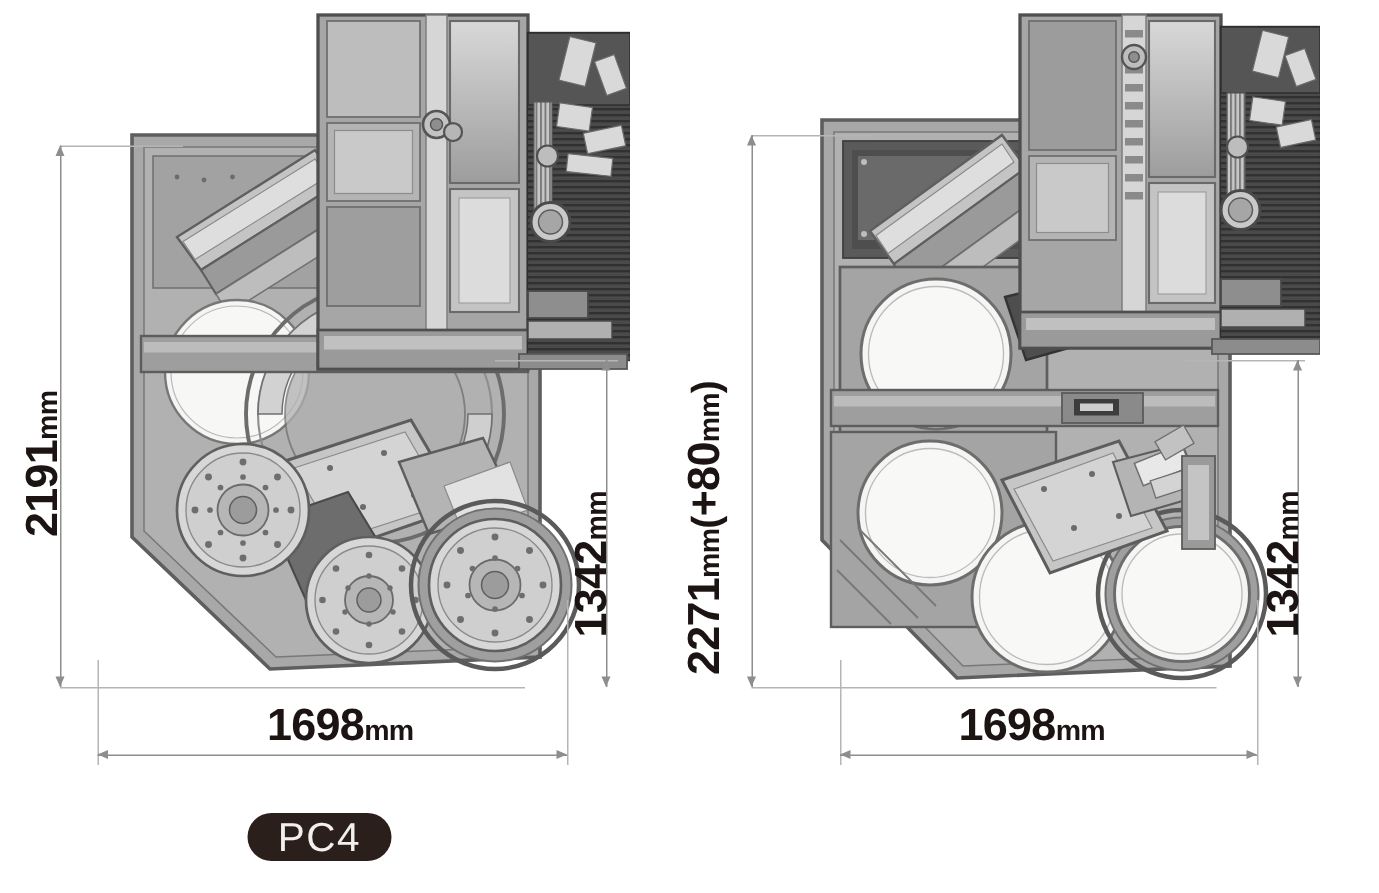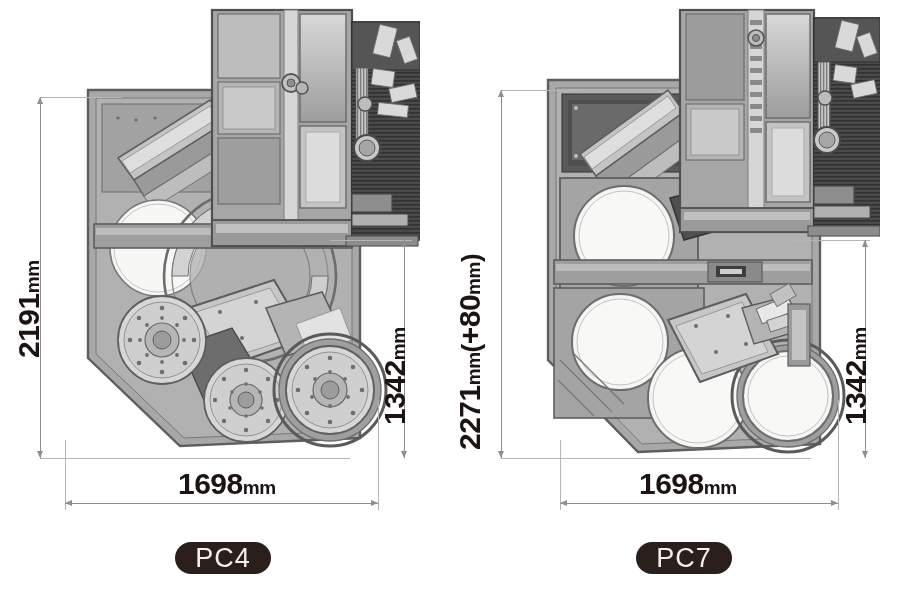--- a/index.html
+++ b/index.html
@@ -257,21 +257,21 @@
 
   <div class="ext-line v" style="left:65px;top:440px;height:70px;"></div>
   <div class="ext-line v" style="left:378px;top:400px;height:110px;"></div>
   <div class="dim-line h" style="left:65px;top:503px;width:313px;"></div>
   <div class="arrow left" style="left:65px;top:500px;"></div>
   <div class="arrow right" style="left:371px;top:500px;"></div>
   <div class="dim-text" style="left:178px;top:467px;">
     <span class="num">1698</span><span class="unit">mm</span>
   </div>
 
-  <div class="badge" style="left:175px;top:542px;width:96px;height:32px;">
+  <div class="badge" style="left:165px;top:542px;width:96px;height:32px;">
     <span>PC4</span>
   </div>
 
   <div class="machine" style="left:520px;top:8px;width:360px;height:455px;">
     <svg width="360" height="455" viewBox="0 0 360 455" xmlns="http://www.w3.org/2000/svg">
       <defs>
         <linearGradient id="gcol7" x1="0" y1="0" x2="0" y2="1">
           <stop offset="0" stop-color="#d8d8d8"></stop>
             <stop offset="1" stop-color="#9d9d9d"></stop>
         </linearGradient>
@@ -414,17 +414,14 @@
 
   <div class="ext-line v" style="left:560px;top:440px;height:70px;"></div>
   <div class="ext-line v" style="left:838px;top:400px;height:110px;"></div>
   <div class="dim-line h" style="left:560px;top:503px;width:278px;"></div>
   <div class="arrow left" style="left:560px;top:500px;"></div>
   <div class="arrow right" style="left:831px;top:500px;"></div>
   <div class="dim-text" style="left:639px;top:467px;">
     <span class="num">1698</span><span class="unit">mm</span>
   </div>
 
-  <div class="badge" style="left:636px;top:542px;width:96px;height:32px;">
-    <span>PC7</span>
-  </div>
 
 </div>
 
 </body></html>

